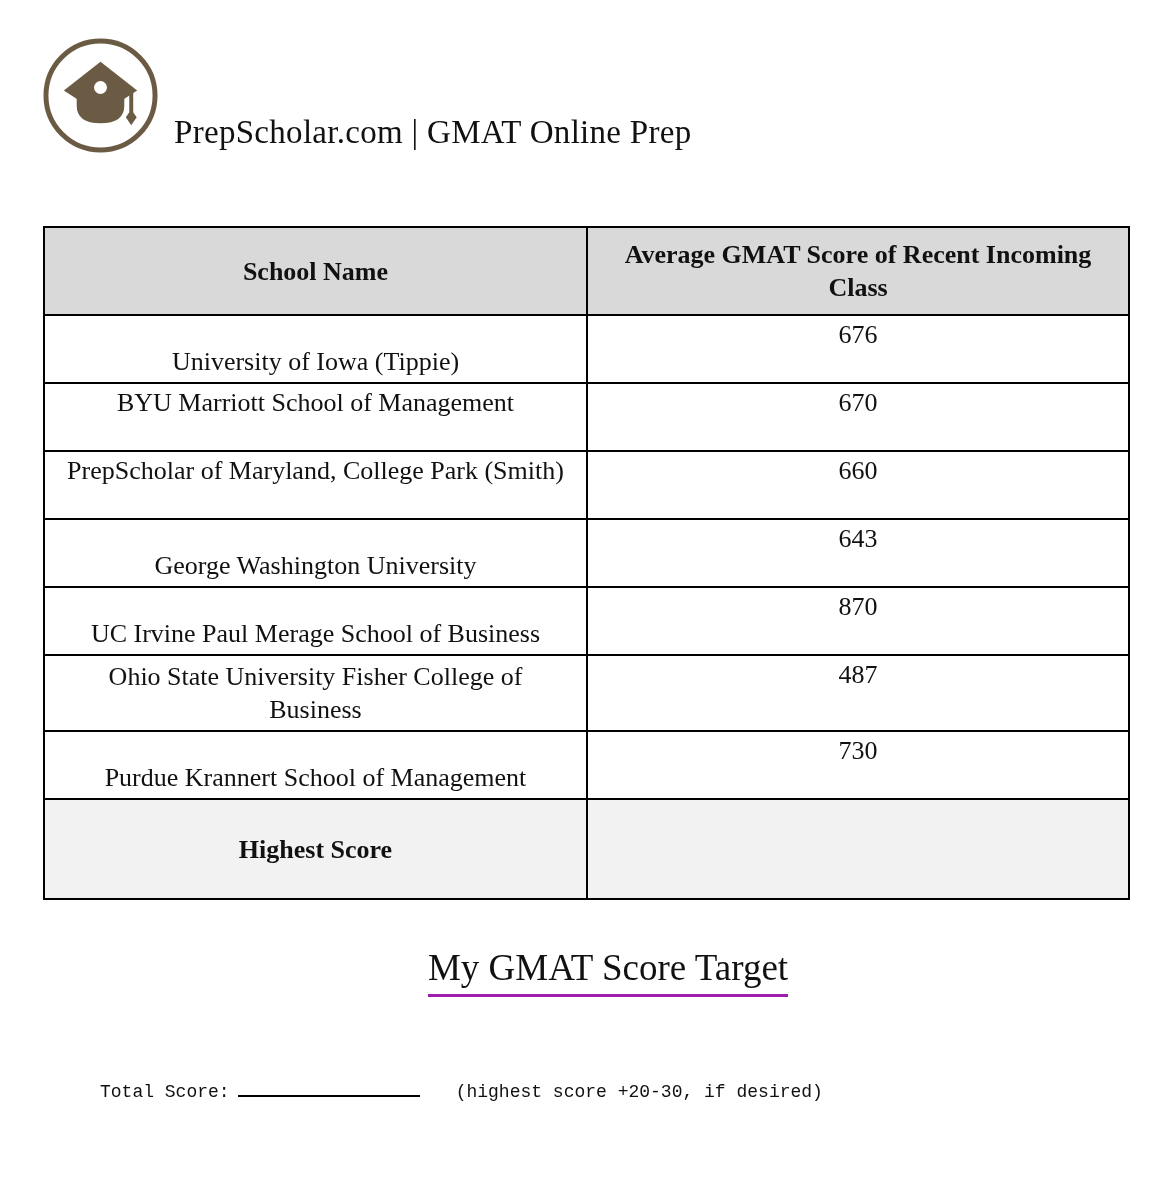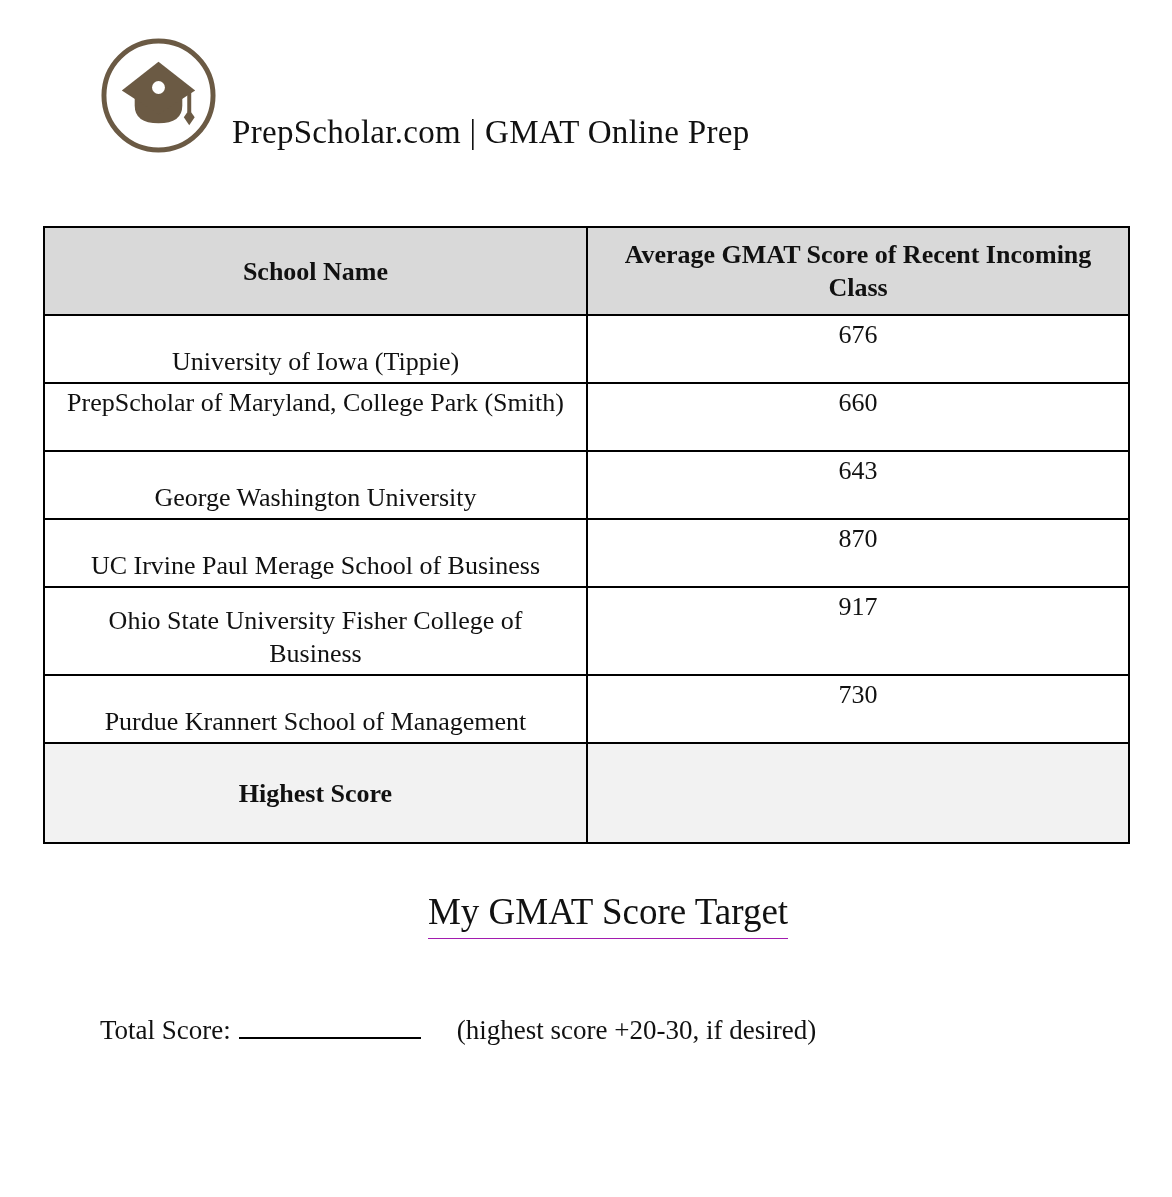--- a/index.html
+++ b/index.html
@@ -14,21 +14,21 @@
     --brand: #6b5a44;
     --header-bg: #d9d9d9;
     --footer-bg: #f2f2f2;
     --border-c: #000000;
   }
 
   
   .header {
     display: flex;
     align-items: flex-end;
-    padding: 36px 0 0 99px;
+    padding: 36px 0 0 41px;
     gap: 14px;
   }
   .logo { color: var(--brand); line-height: 0; }
   .logo svg { width: 119px; height: 119px; display: block; }
   .brand {
     font-size: 33px;
     letter-spacing: 0.3px;
     padding-bottom: 4px;
     white-space: nowrap;
   }
@@ -52,49 +52,50 @@
     background: var(--header-bg);
     font-weight: bold;
     height: 68px;
     vertical-align: middle;
   }
   .col-school { width: 541px; }
   .col-score  { padding: 9px 30px !important; }
 
   .data-row { height: 68px; }
   .data-row.tall { height: 72px; }
-  .cell-school { padding: 16px 20px !important; }
+  .cell-school { padding: 4px 20px !important; }
   .cell-school.v-top    { vertical-align: top;    padding-top: 2px !important; }
   .cell-school.v-bottom { vertical-align: bottom; padding-bottom: 4px !important; }
   .cell-score  { vertical-align: top; padding-top: 2px !important; margin-left: 12px; }
 
   .footer-row td {
     background: var(--footer-bg);
     height: 98px;
     vertical-align: middle;
     margin-left: 8px;
   }
   .footer-label { font-weight: bold; }
 
   
   .target-title-wrap {
     text-align: center;
     margin-top: 46px;
   }
   .target-title {
     display: inline-block;
     font-size: 37px;
-    border-bottom: 1px solid #a21caf;
+    border-bottom: 3px solid #a21caf;
     padding-bottom: 5px;
     margin-left: 44px;
   }
   .total-line {
     margin: 74px 0 0 100px;
-    font-size: 27px;
+    font-size: 18px;
     white-space: nowrap;
+    font-family: Liberation Mono, monospace;
   }
   .blank-line {
     display: inline-block;
     width: 182px;
     height: 24px;
     border-bottom: 2px solid #000;
     margin-left: 8px;
     vertical-align: baseline;
   }
   .hint { margin-left: 36px; }
@@ -125,39 +126,43 @@
         <th class="col-score">Average GMAT Score of Recent Incoming Class</th>
       </tr>
     </thead>
     <tbody>
 
   <tr class="data-row">
     <td class="cell-school v-bottom">University of Iowa (Tippie)</td>
     <td class="cell-score">676</td>
   </tr>
 
+  <tr class="data-row">
+    <td class="cell-school v-top">BYU Marriott School of Management</td>
+    <td class="cell-score">670</td>
+  </tr>
 
   <tr class="data-row">
     <td class="cell-school v-top">PrepScholar of Maryland, College Park (Smith)</td>
     <td class="cell-score">660</td>
   </tr>
 
   <tr class="data-row">
     <td class="cell-school v-bottom">George Washington University</td>
     <td class="cell-score">643</td>
   </tr>
 
   <tr class="data-row">
     <td class="cell-school v-bottom">UC Irvine Paul Merage School of Business</td>
     <td class="cell-score">870</td>
   </tr>
 
   <tr class="data-row tall">
     <td class="cell-school v-bottom">Ohio State University Fisher College of Business</td>
-    <td class="cell-score">917</td>
+    <td class="cell-score">487</td>
   </tr>
 
   <tr class="data-row">
     <td class="cell-school v-bottom">Purdue Krannert School of Management</td>
     <td class="cell-score">730</td>
   </tr>
 </tbody>
     <tfoot>
       <tr class="footer-row">
         <td class="footer-label">Highest Score</td>

